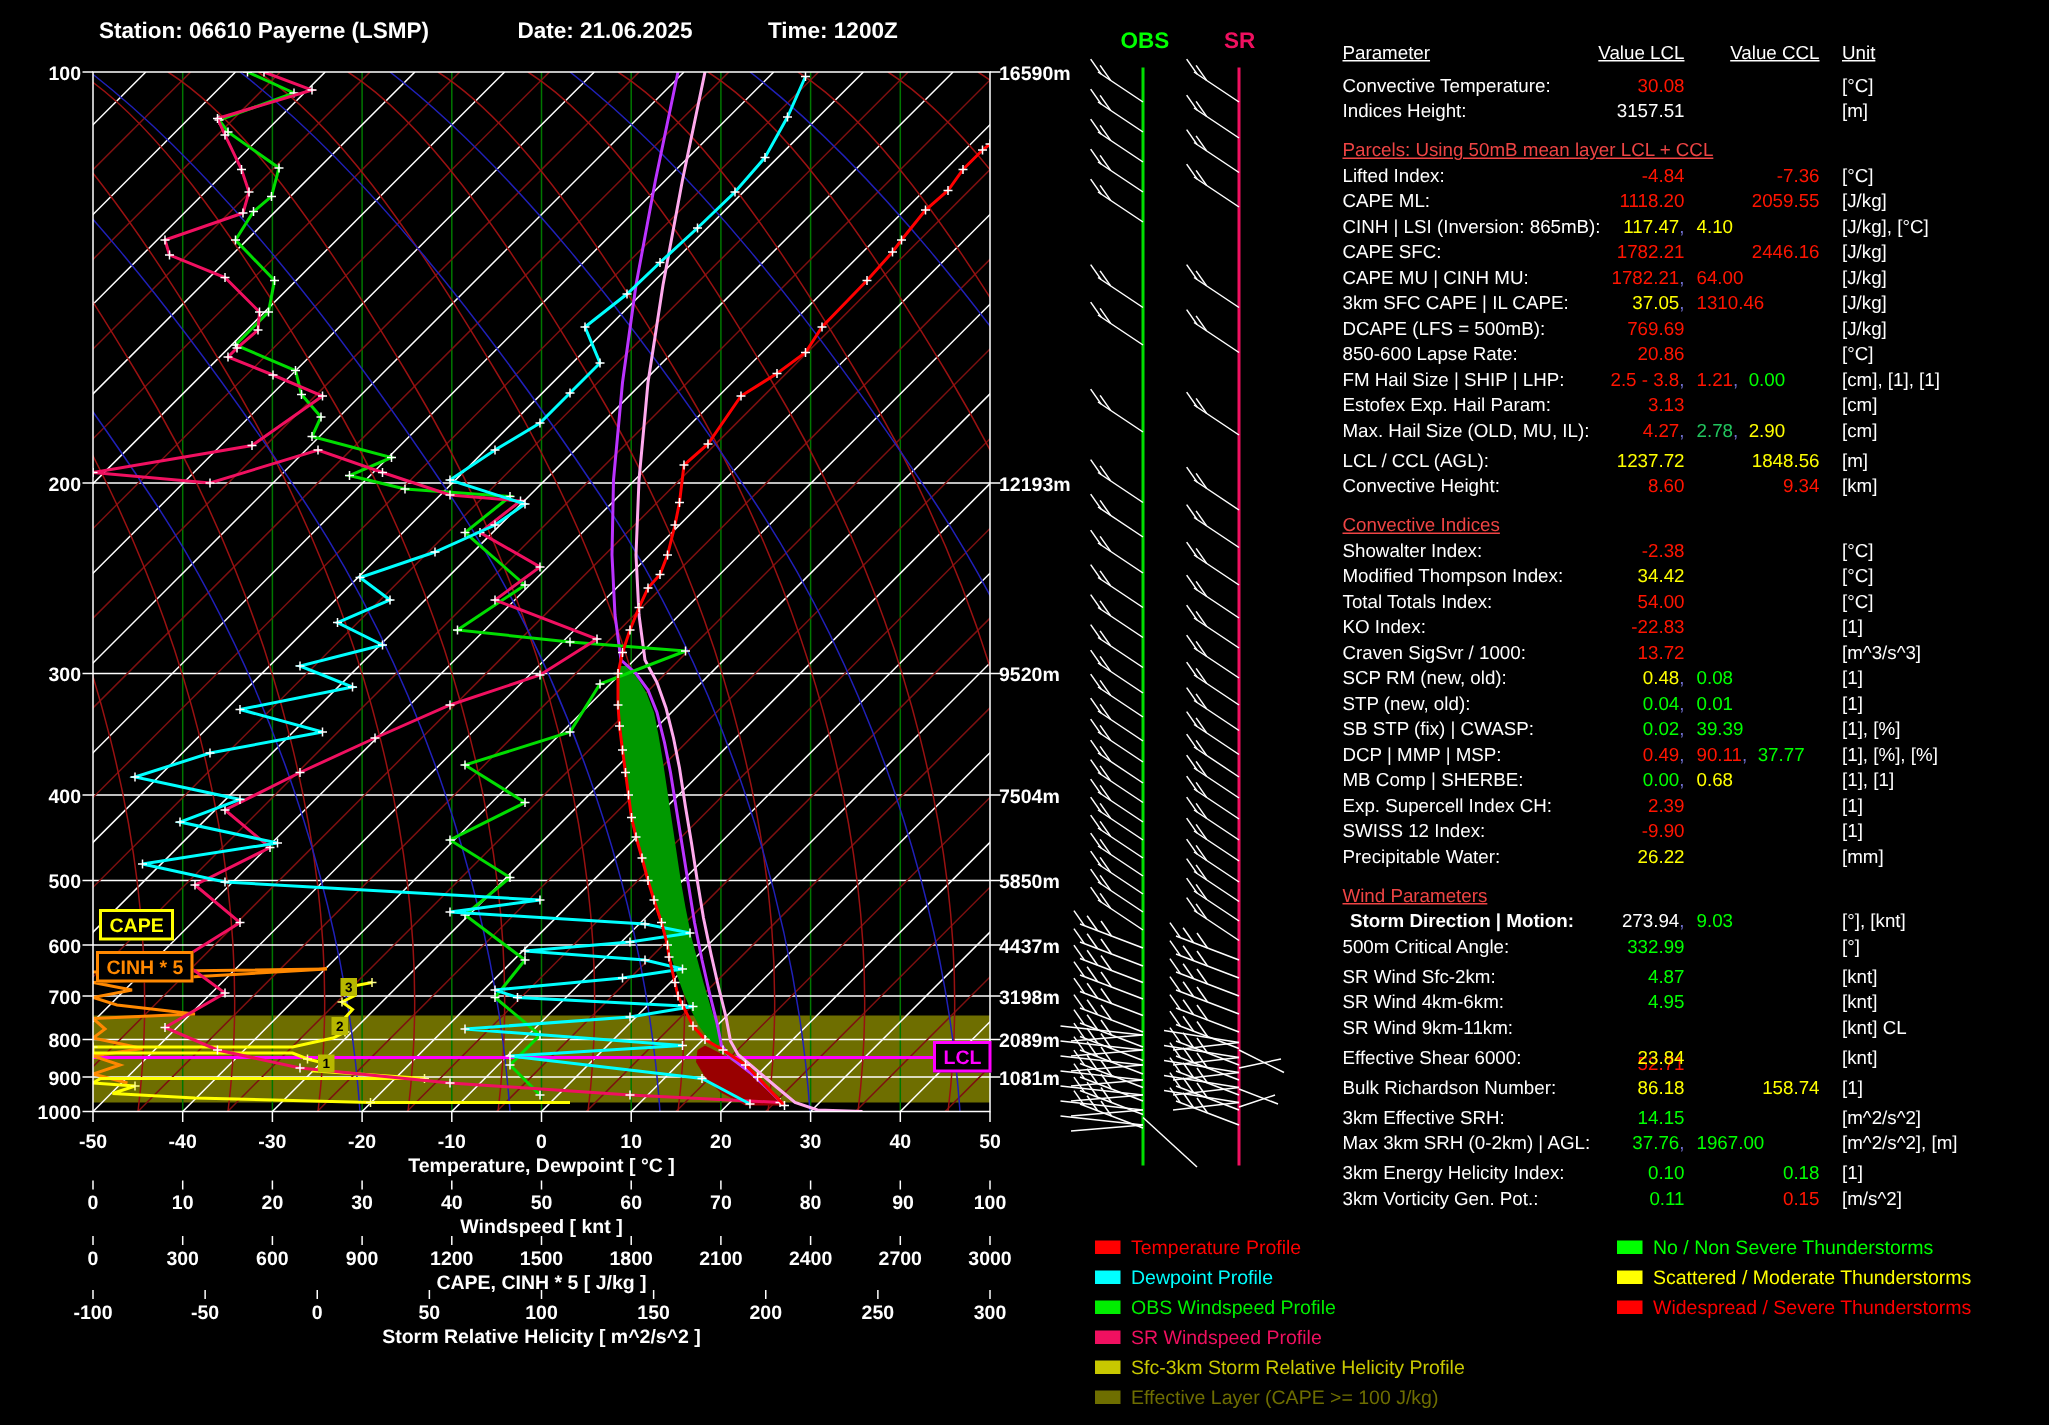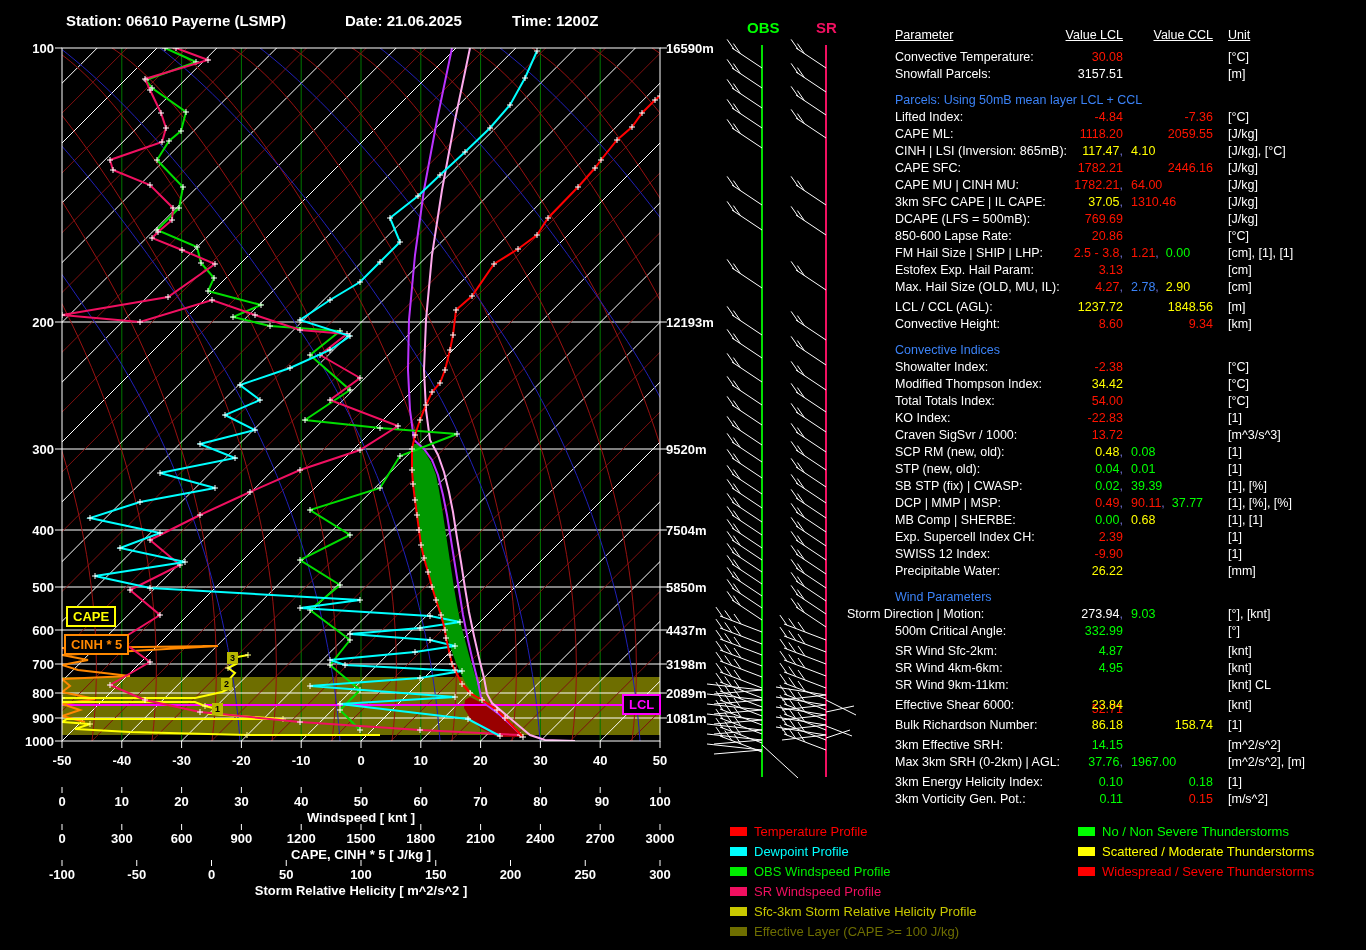--- a/index.html
+++ b/index.html
@@ -19,21 +19,21 @@
           background:#000;white-space:nowrap;}
   .kmmark{position:absolute;font:bold 9px "Liberation Sans",sans-serif;background:#b8b800;
           color:#000;width:11px;height:12px;text-align:center;line-height:12px;}
   .windhdr{position:absolute;font:bold 15px "Liberation Sans",sans-serif;white-space:nowrap;}
   .trow{position:absolute;font:12.5px "Liberation Sans",sans-serif;color:#fff;white-space:nowrap;}
   .tv1{position:absolute;left:1003px;width:120px;text-align:right;}
   .tv1b{position:absolute;left:1131px;text-align:left;}
   .tv2{position:absolute;left:1135px;width:78px;text-align:right;}
   .tunit{position:absolute;left:1228px;color:#fff;}
   .thead{text-decoration:underline;color:#fff;}
-  .section{color:#3b82f6;}
+  .section{text-decoration:underline;color:#ef4444;}
   .legrow{position:absolute;font:13px "Liberation Sans",sans-serif;white-space:nowrap;}
   .sw{display:inline-block;width:17px;height:9px;margin-right:7px;}
   .comma{color:#6f6fd0;}
 </style>
 </head>
 <body>
 
 <div id="app">
 
   <div class="abs ttl" style="left:66px;top:12px;">Station: 06610 Payerne (LSMP)</div>
@@ -858,20 +858,21 @@
   <div class="boxlab" style="left:66px;top:606px;border:2px solid #ffff00;color:#ffff00;">CAPE</div>
   <div class="boxlab" style="left:64px;top:634px;border:2px solid #ff8800;color:#ff8800;">CINH * 5</div>
   <div class="boxlab" style="left:622px;top:694px;border:2px solid #ff00ff;color:#ff00ff;">LCL</div>
   <div class="kmmark" style="left:227px;top:652px;">3</div>
   <div class="kmmark" style="left:221px;top:678px;">2</div>
   <div class="kmmark" style="left:212px;top:703px;">1</div>
 
   <div class="windhdr" style="left:747px;top:19px;color:#00ff00;">OBS</div>
   <div class="windhdr" style="left:816px;top:19px;color:#f01060;">SR</div>
 
+  <div class="axtitle" style="top:769px;">Temperature, Dewpoint  [ °C ]</div>
   <div class="axtitle" style="top:810px;">Windspeed  [ knt ]</div>
   <div class="axtitle" style="top:847px;">CAPE, CINH * 5  [ J/kg ]</div>
   <div class="axtitle" style="top:883px;">Storm Relative Helicity  [ m^2/s^2 ]</div>
 
   <div class="trow thead" style="left:895px;top:28px;">Parameter</div>
   <div class="trow thead tv1" style="top:28px;">Value LCL</div>
   <div class="trow thead tv2" style="top:28px;">Value CCL</div>
   <div class="trow thead" style="left:1228px;top:28px;">Unit</div>
 
   <div id="axis-labels">
@@ -937,21 +938,21 @@
       <div class="axnum" style="left:553.25px;top:867px;">250</div>
       <div class="axnum" style="left:628px;top:867px;">300</div>
     </div>
   <div id="param-table">
       <div>
         <div class="trow " style="left:895px;top:50px;">Convective Temperature:</div>
         <div class="trow tv1" style="top:50px;"><span style="color: rgb(255, 20, 0);">30.08</span></div>
         <div class="trow tunit" style="top:50px;">[°C]</div>
       </div>
       <div>
-        <div class="trow " style="left:895px;top:67px;">Snowfall Parcels:</div>
+        <div class="trow " style="left:895px;top:67px;">Indices Height:</div>
         <div class="trow tv1" style="top:67px;"><span style="color: rgb(255, 255, 255);">3157.51</span></div>
         <div class="trow tunit" style="top:67px;">[m]</div>
       </div>
       <div>
         <div class="trow section" style="left:895px;top:93px;">Parcels: Using 50mB mean layer LCL + CCL</div>
       </div>
       <div>
         <div class="trow " style="left:895px;top:110px;">Lifted Index:</div>
         <div class="trow tv1" style="top:110px;"><span style="color: rgb(255, 20, 0);">-4.84</span></div>
         <div class="trow tv2" style="top:110px;"><span style="color: rgb(255, 20, 0);">-7.36</span></div>
@@ -1004,21 +1005,21 @@
         <div class="trow tunit" style="top:246px;">[cm], [1], [1]</div>
       </div>
       <div>
         <div class="trow " style="left:895px;top:263px;">Estofex Exp. Hail Param:</div>
         <div class="trow tv1" style="top:263px;"><span style="color: rgb(255, 20, 0);">3.13</span></div>
         <div class="trow tunit" style="top:263px;">[cm]</div>
       </div>
       <div>
         <div class="trow " style="left:895px;top:280px;">Max. Hail Size (OLD, MU, IL):</div>
         <div class="trow tv1" style="top:280px;"><span style="color: rgb(255, 20, 0);">4.27</span><span class="comma">,</span></div>
-        <div class="trow tv1b" style="top:280px;"><span style="color: #3b82f6; margin-top: 22px;">2.78</span><span class="comma">,&nbsp; </span><span style="color: rgb(255, 255, 0);">2.90</span></div>
+        <div class="trow tv1b" style="top:280px;"><span style="color: #22c55e; margin-top: 22px;">2.78</span><span class="comma">,&nbsp; </span><span style="color: rgb(255, 255, 0);">2.90</span></div>
         <div class="trow tunit" style="top:280px;">[cm]</div>
       </div>
       <div>
         <div class="trow " style="left:895px;top:300px;">LCL / CCL (AGL):</div>
         <div class="trow tv1" style="top:300px;"><span style="color: rgb(255, 255, 0);">1237.72</span></div>
         <div class="trow tv2" style="top:300px;"><span style="color: rgb(255, 255, 0);">1848.56</span></div>
         <div class="trow tunit" style="top:300px;">[m]</div>
       </div>
       <div>
         <div class="trow " style="left:895px;top:317px;">Convective Height:</div>
@@ -1096,21 +1097,21 @@
       </div>
       <div>
         <div class="trow " style="left:895px;top:564px;">Precipitable Water:</div>
         <div class="trow tv1" style="top:564px;"><span style="color: rgb(255, 255, 0);">26.22</span></div>
         <div class="trow tunit" style="top:564px;">[mm]</div>
       </div>
       <div>
         <div class="trow section" style="left:895px;top:590px;">Wind Parameters</div>
       </div>
       <div>
-        <div class="trow " style="left:847px;top:607px;">Storm Direction | Motion:</div>
+        <div class="trow " style="left:900px;top:607px;font-weight:bold;">Storm Direction | Motion:</div>
         <div class="trow tv1" style="top:607px;"><span style="color: rgb(255, 255, 255);">273.94</span><span class="comma">,</span></div>
         <div class="trow tv1b" style="top:607px;"><span style="color: rgb(0, 255, 0);">9.03</span></div>
         <div class="trow tunit" style="top:607px;">[°], [knt]</div>
       </div>
       <div>
         <div class="trow " style="left:895px;top:624px;">500m Critical Angle:</div>
         <div class="trow tv1" style="top:624px;"><span style="color: rgb(0, 255, 0);">332.99</span></div>
         <div class="trow tunit" style="top:624px;">[°]</div>
       </div>
       <div>

